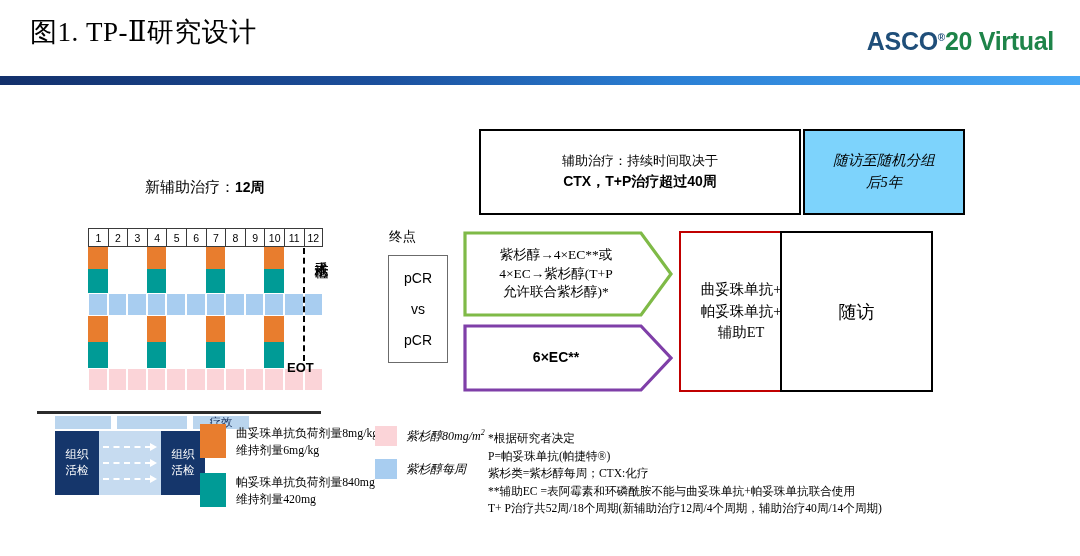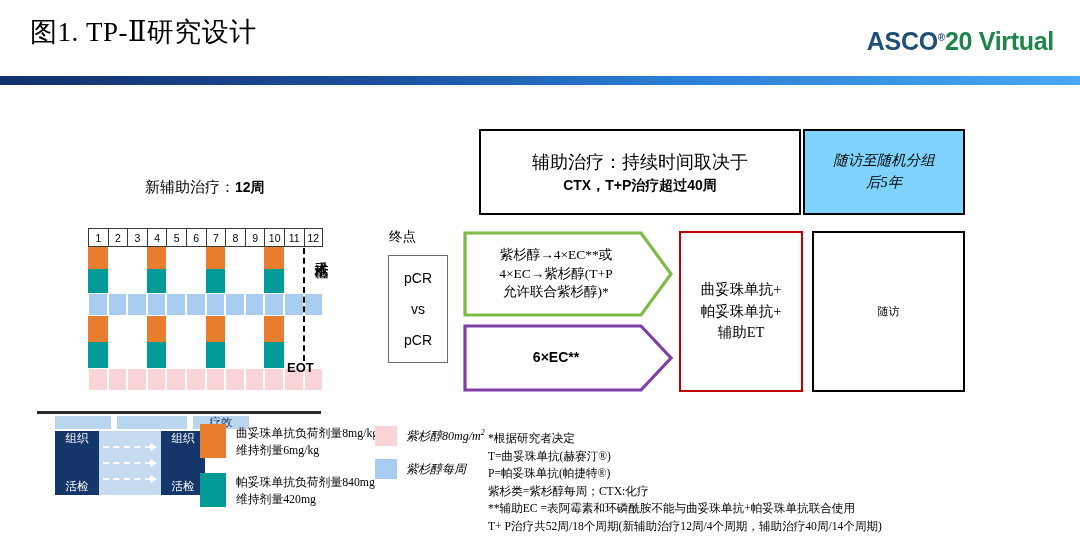--- a/index.html
+++ b/index.html
@@ -100,21 +100,21 @@
   #endpoint-box div { font-size: 14px; color: #000; }
 
   
   #adj-box {
     position: absolute; left: 479px; top: 129px;
     width: 322px; height: 86px;
     border: 2px solid #000; background: #fff;
     display: flex; align-items: center; justify-content: center;
     text-align: center; line-height: 1.45;
   }
-  #adj-box .l1 { font-size: 18px; font-family: "Liberation Serif", serif; }
+  #adj-box .l1 { font-size: 13px; font-family: "Liberation Serif", serif; }
   #adj-box .l2 { font-size: 14px; font-weight: bold; }
 
   #fu-box {
     position: absolute; left: 803px; top: 129px;
     width: 162px; height: 86px;
     border: 2px solid #000; background: #7dd3fc;
     display: flex; align-items: center; justify-content: center;
     text-align: center; line-height: 1.5;
     font-size: 14.5px; font-family: "Liberation Serif", serif; font-style: italic;
   }
@@ -136,44 +136,44 @@
   
   #treat-box {
     position: absolute; left: 679px; top: 231px;
     width: 124px; height: 161px;
     border: 2.6px solid #C00000; background: #fff;
     display: flex; align-items: center; justify-content: center;
     text-align: center; line-height: 1.5;
     font-size: 14.5px; font-family: "Liberation Serif", serif;
   }
   #followup-box {
-    position: absolute; left: 812px; top: 231px;
+    position: absolute; left: 780px; top: 231px;
     width: 153px; height: 161px;
     border: 2.2px solid #000; background: #fff;
     display: flex; align-items: center; justify-content: center;
-    font-size: 11px; font-family: Liberation Serif, serif;
+    font-size: 18px; font-family: Liberation Serif, serif;
   }
 
   
   #bottom-rule {
     position: absolute; left: 37px; top: 411px;
     width: 284px; height: 3px; background: #2b2b2b;
   }
   #biopsy-area { position: absolute; left: 55px; top: 416px; }
   .biopsy-top { display: flex; gap: 6px; justify-content: space-between; }
   .bt-cell { width: 56px; height: 13px; background: #BAD5EE; }
   .bt-mid  { width: 70px; height: 13px; background: #BAD5EE; }
   .bt-eff  { width: 56px; height: 13px; background: #BAD5EE;
              display:flex;align-items:center;justify-content:center;
              font-size: 11.5px; color:#1F3864; font-family:"Liberation Serif",serif;}
   #biopsy-main { display: flex; margin-top: 2px; }
   .biopsy-box {
     width: 44px; height: 64px; background: #15366B; color: #fff;
     display: flex; flex-direction: column; align-items: center;
-    justify-content: space-between; font-size: 11.5px; line-height: 1.35;
+    justify-content: center; font-size: 11.5px; line-height: 1.35;
     font-family: "Liberation Serif", serif;
   }
   #biopsy-gap {
     width: 62px; height: 64px; background: #C6DBF0;
     position: relative; display:flex; flex-direction:column;
     justify-content: space-around; padding: 8px 0;
   }
   .dash-arrow { position: relative; height: 2px; margin: 0 4px; }
   .dash-arrow::before {
     content:''; position:absolute; left:0; top:0; right:6px; height:0;
@@ -431,18 +431,17 @@
     <div class="leg2-txt"><span>紫杉醇80mg/m</span><sup>2</sup></div>
   </div>
   <div class="leg2-item">
     <div class="leg2-sw blue"></div>
     <div class="leg2-txt">紫杉醇每周</div>
   </div>
 </div>
 
 <div id="footnotes">
   <div>*根据研究者决定</div>
-  <div>T=曲妥珠单抗(赫赛汀®)</div>
   <div>P=帕妥珠单抗(帕捷特®)</div>
   <div>紫杉类=紫杉醇每周；CTX:化疗</div>
   <div>**辅助EC =表阿霉素和环磷酰胺不能与曲妥珠单抗+帕妥珠单抗联合使用</div>
   <div>T+ P治疗共52周/18个周期(新辅助治疗12周/4个周期，辅助治疗40周/14个周期)</div>
 </div>
 
 </body></html>

